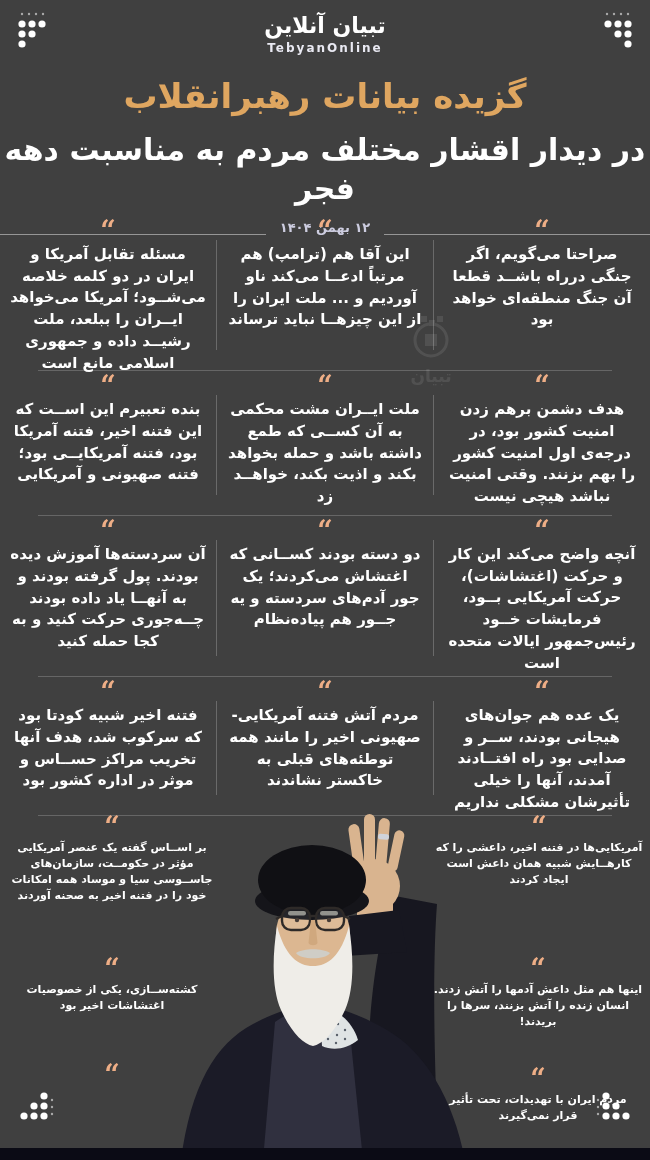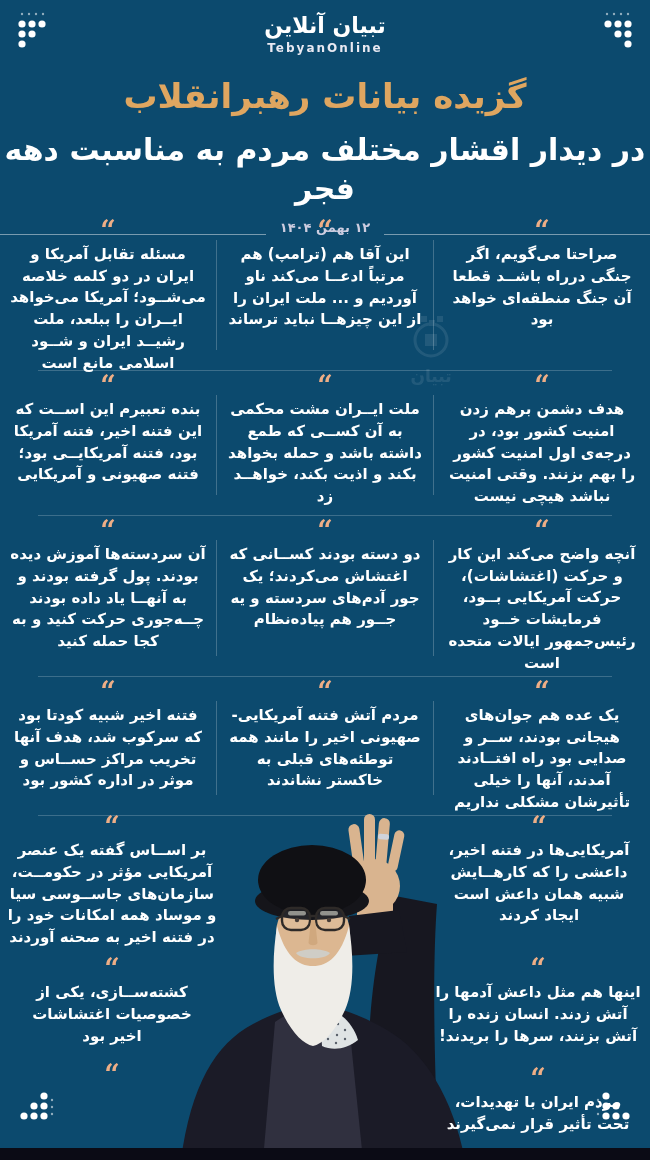--- a/index.html
+++ b/index.html
@@ -1,20 +1,20 @@
 <!DOCTYPE html>
 <html lang="fa" dir="rtl"><head>
 <meta charset="utf-8">
 <style>
   html,body{margin:0;padding:0;background:#1a1a2e;}
   .canvas{
     position:relative;
     width:650px;height:1160px;
     margin:0 auto;
-    background:#0c4a6e;
+    background:#404040;
     overflow:hidden;
     direction:rtl;
     font-family:"DejaVu Sans","Liberation Sans",sans-serif;
     color:#ffffff;
   }
   
   .hdr{position:absolute;top:0;left:0;right:0;text-align:center;}
   .logo-fa{margin-top:13px;font-size:22px;font-weight:800;color:#ffffff;line-height:1.2;}
   .logo-en{font-size:12px;font-weight:700;letter-spacing:2px;color:#e9e9f2;margin-top:2px;}
   .title{margin:20px 0 0 0;font-size:34px;font-weight:800;color:#dfa660;line-height:1.25;}
@@ -33,21 +33,21 @@
     font-family:"DejaVu Serif","Liberation Serif",serif;
     color:#eeae86;font-size:27px;font-weight:700;line-height:0.55;
     height:15px;display:block;margin:2px 0 5px 0;
   }
   .qtext{
     margin:0;font-size:15px;font-weight:700;line-height:1.45;
     text-align:center;color:#ffffff;
   }
   
   .bq{position:absolute;display:flex;flex-direction:column;align-items:center;}
-  .bq .qtext{font-size:15px;}
+  .bq .qtext{font-size:11px;}
   .q13{top:818px;right:6px;width:210px;}
   .q15{top:960px;right:6px;width:212px;}
   .q17{top:1070px;right:10px;width:204px;}
   .q14{top:818px;left:4px;width:216px;}
   .q16{top:960px;left:14px;width:196px;}
   .q18{top:1066px;left:14px;width:196px;}
   .portrait{position:absolute;left:165px;top:806px;width:320px;height:354px;}
   .bottom-strip{position:absolute;left:0;right:0;bottom:0;height:12px;background:#0b0b15;}
   
   .dots{position:absolute;width:44px;height:44px;}
@@ -127,21 +127,21 @@
         <p class="qtext">صراحتا می‌گویم، اگر جنگی درراه باشــد قطعا آن جنگ منطقه‌ای خواهد بود</p>
       </div>
       <div class="vline"></div>
       <div class="cell">
         <span class="qmark">“</span>
         <p class="qtext">این آقا هم (ترامپ) هم مرتباً ادعــا می‌کند ناو آوردیم و ... ملت ایران را از این چیزهــا نباید ترساند</p>
       </div>
       <div class="vline"></div>
       <div class="cell">
         <span class="qmark">“</span>
-        <p class="qtext">مسئله تقابل آمریکا و ایران در دو کلمه خلاصه می‌شــود؛ آمریکا می‌خواهد ایــران را ببلعد، ملت رشیــد ایران و شــود اسلامی مانع است</p>
+        <p class="qtext">مسئله تقابل آمریکا و ایران در دو کلمه خلاصه می‌شــود؛ آمریکا می‌خواهد ایــران را ببلعد، ملت رشیــد داده و جمهوری اسلامی مانع است</p>
       </div>
     </div>
 
     <div class="hline"></div>
 
     <div class="row r2">
       <div class="cell">
         <span class="qmark">“</span>
         <p class="qtext">هدف دشمن برهم زدن امنیت کشور بود، در درجه‌ی اول امنیت کشور را بهم بزنند. وقتی امنیت نباشد هیچی نیست</p>
       </div>

